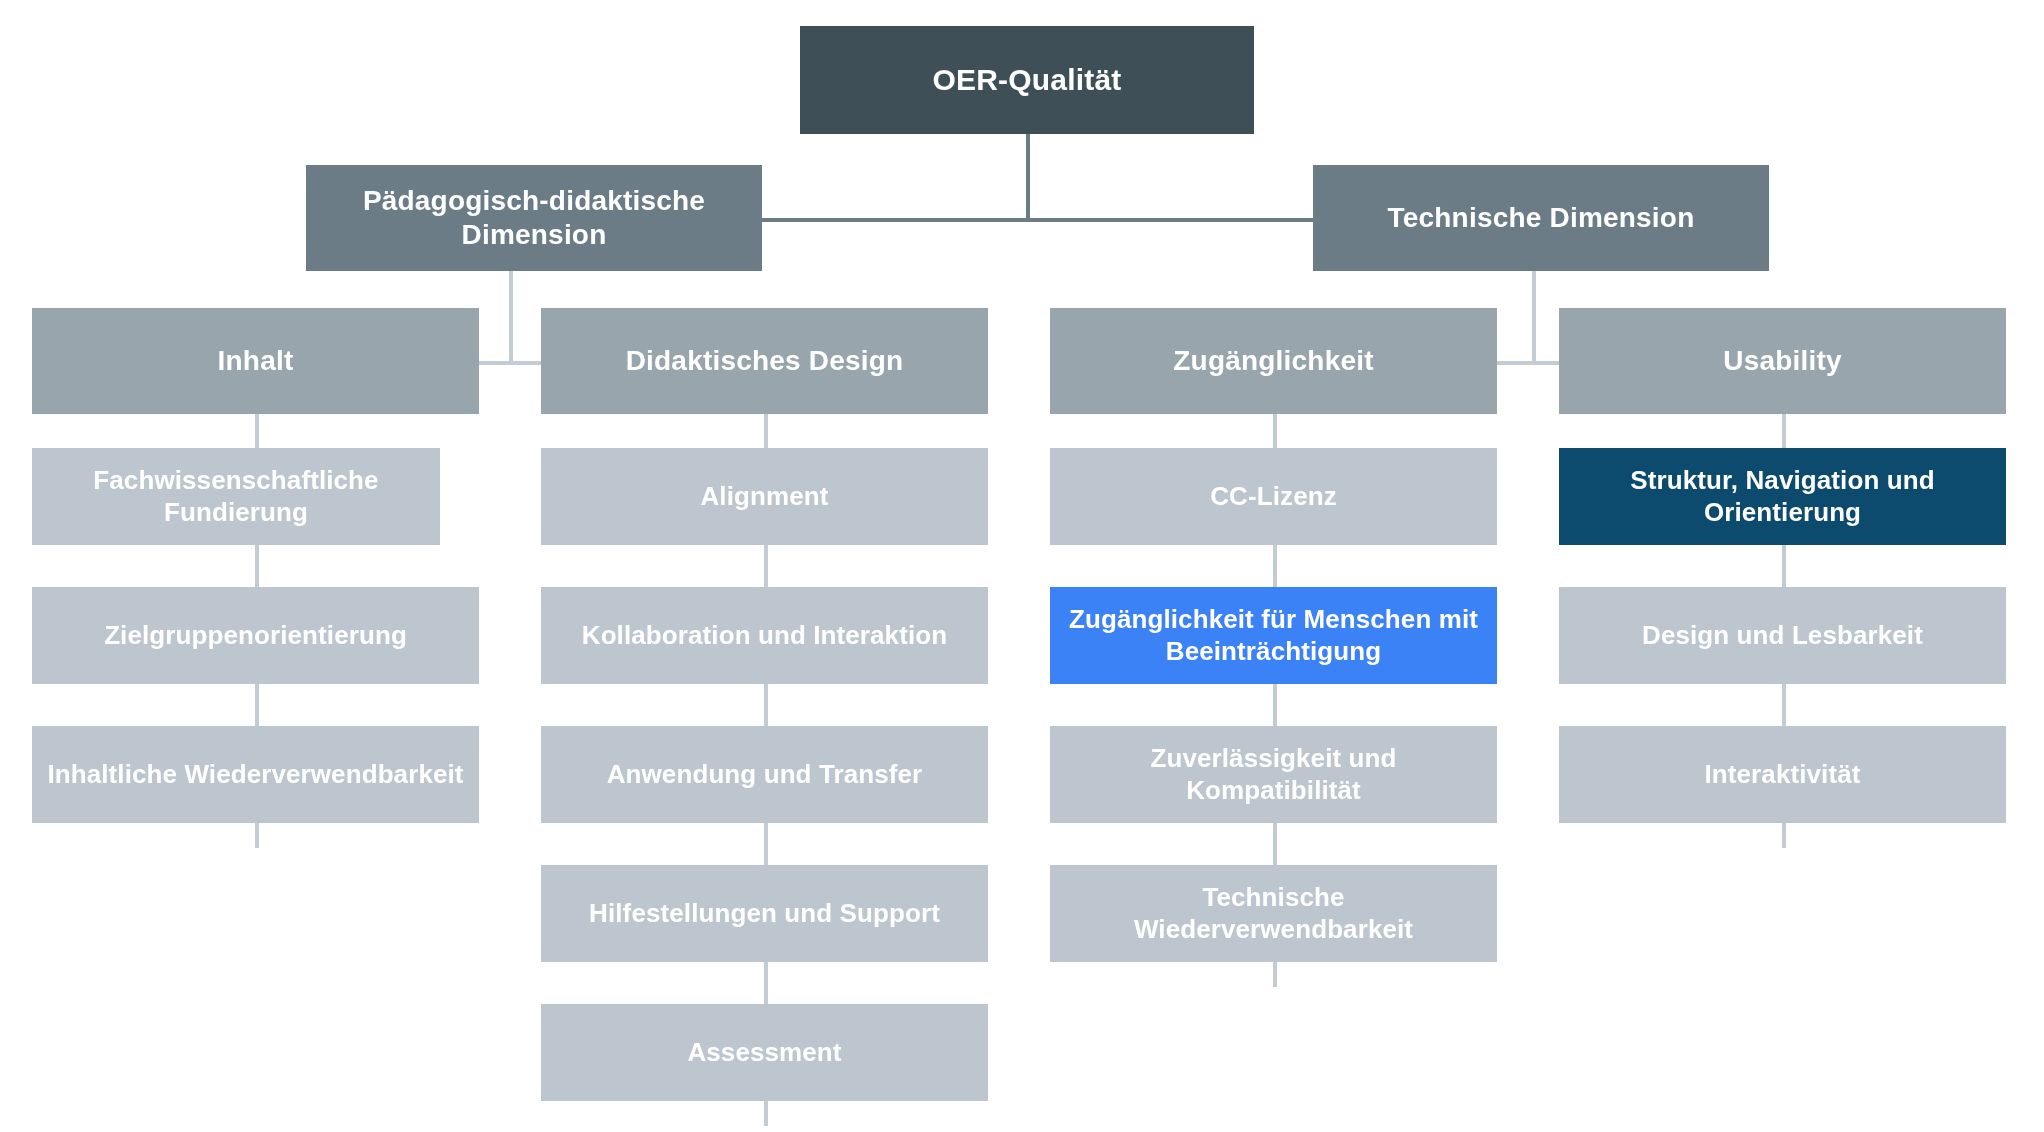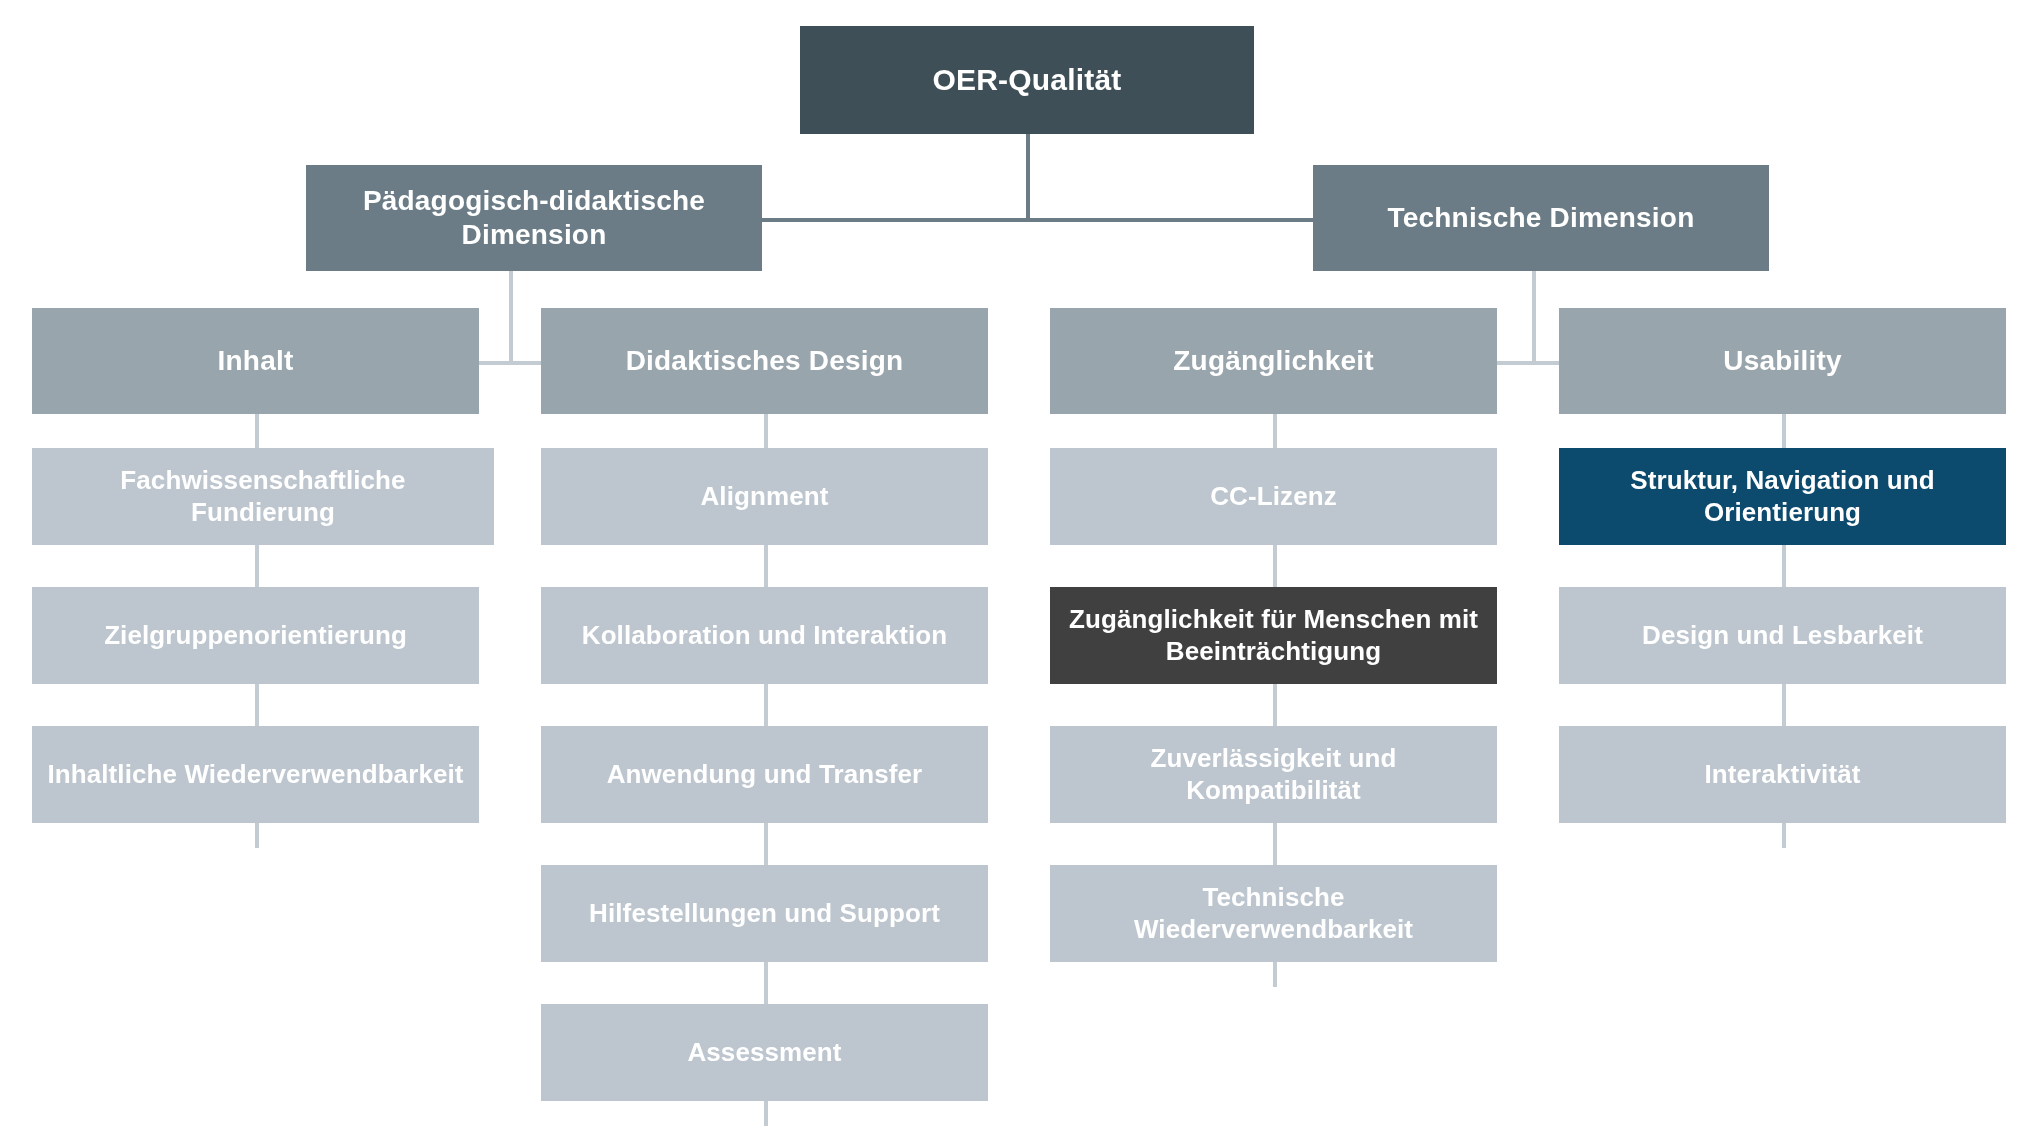--- a/index.html
+++ b/index.html
@@ -98,21 +98,21 @@
   </div>
 
   <div class="node lvl-cat" style="left: 1050px; top: 308px; width: 447px; height: 106px; background: rgb(152, 165, 172); color: rgb(255, 255, 255);">
     <span class="label">Zugänglichkeit</span>
   </div>
 
   <div class="node lvl-cat" style="left: 1559px; top: 308px; width: 447px; height: 106px; background: rgb(152, 165, 172); color: rgb(255, 255, 255);">
     <span class="label">Usability</span>
   </div>
 
-  <div class="node lvl-leaf" style="left: 32px; top: 448px; width: 462px; height: 97px; background: rgb(189, 198, 206); color: rgb(255, 255, 255);">
+  <div class="node lvl-leaf" style="left: 32px; top: 448px; width: 408px; height: 97px; background: rgb(189, 198, 206); color: rgb(255, 255, 255);">
     <span class="label">Fachwissenschaftliche Fundierung</span>
   </div>
   <div class="node lvl-leaf" style="left: 32px; top: 587px; width: 447px; height: 97px; background: rgb(189, 198, 206); color: rgb(255, 255, 255);">
     <span class="label">Zielgruppenorientierung</span>
   </div>
   <div class="node lvl-leaf" style="left: 32px; top: 726px; width: 447px; height: 97px; background: rgb(189, 198, 206); color: rgb(255, 255, 255); text-align: center;">
     <span class="label">Inhaltliche Wiederverwendbarkeit</span>
   </div>
 
   <div class="node lvl-leaf" style="left: 541px; top: 448px; width: 447px; height: 97px; background: rgb(189, 198, 206); color: rgb(255, 255, 255);">
@@ -127,21 +127,21 @@
   <div class="node lvl-leaf" style="left: 541px; top: 865px; width: 447px; height: 97px; background: rgb(189, 198, 206); color: rgb(255, 255, 255);">
     <span class="label">Hilfestellungen und Support</span>
   </div>
   <div class="node lvl-leaf" style="left: 541px; top: 1004px; width: 447px; height: 97px; background: rgb(189, 198, 206); color: rgb(255, 255, 255);">
     <span class="label">Assessment</span>
   </div>
 
   <div class="node lvl-leaf" style="left: 1050px; top: 448px; width: 447px; height: 97px; background: rgb(189, 198, 206); color: rgb(255, 255, 255); justify-content: flex-end;">
     <span class="label">CC-Lizenz</span>
   </div>
-  <div class="node lvl-leaf" style="left: 1050px; top: 587px; width: 447px; height: 97px; background: #404040; color: rgb(255, 255, 255);">
+  <div class="node lvl-leaf" style="left: 1050px; top: 587px; width: 447px; height: 97px; background: #3b82f6; color: rgb(255, 255, 255);">
     <span class="label">Zugänglichkeit für Menschen mit Beeinträchtigung</span>
   </div>
   <div class="node lvl-leaf" style="left: 1050px; top: 726px; width: 447px; height: 97px; background: rgb(189, 198, 206); color: rgb(255, 255, 255);">
     <span class="label">Zuverlässigkeit und Kompatibilität</span>
   </div>
   <div class="node lvl-leaf" style="left: 1050px; top: 865px; width: 447px; height: 97px; background: rgb(189, 198, 206); color: rgb(255, 255, 255);">
     <span class="label">Technische Wiederverwendbarkeit</span>
   </div>
 
   <div class="node lvl-leaf" style="left: 1559px; top: 448px; width: 447px; height: 97px; background: #0c4a6e; color: rgb(255, 255, 255);">

